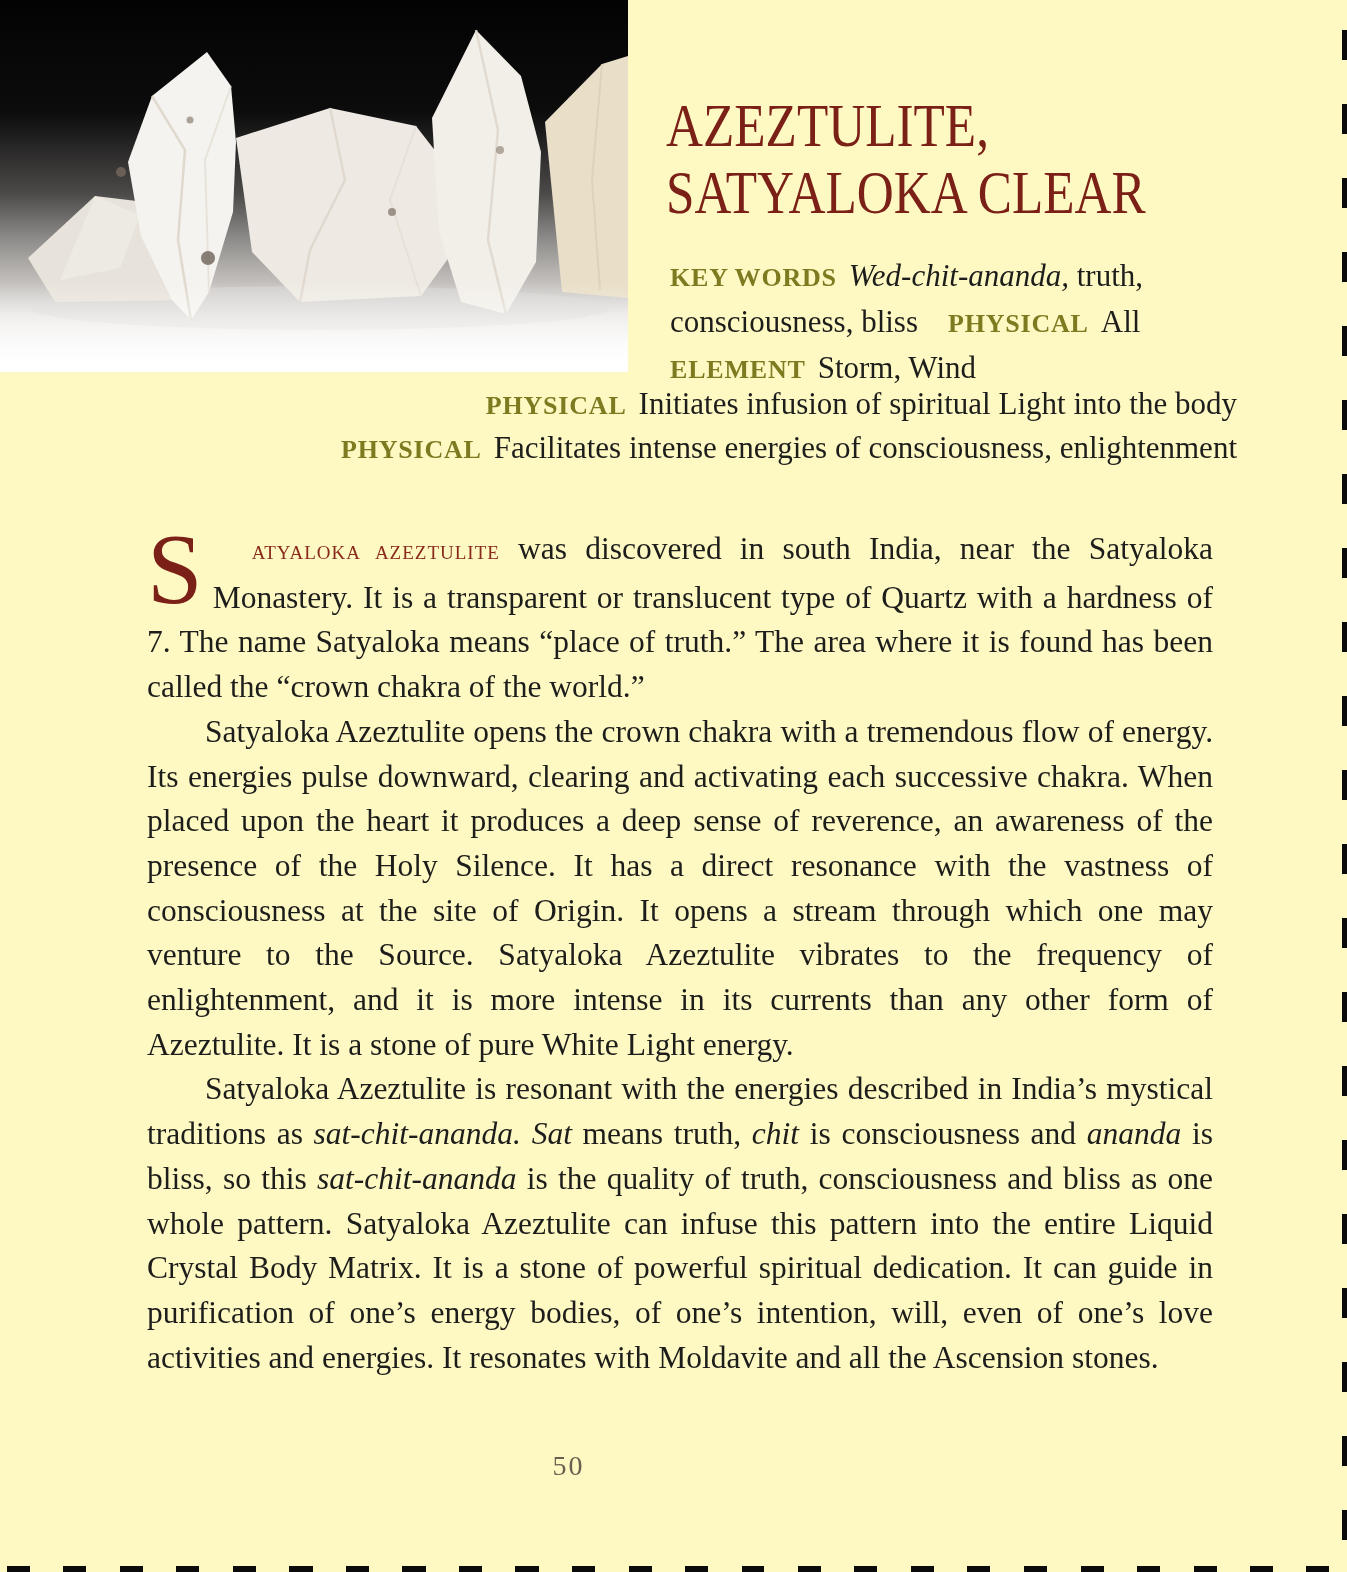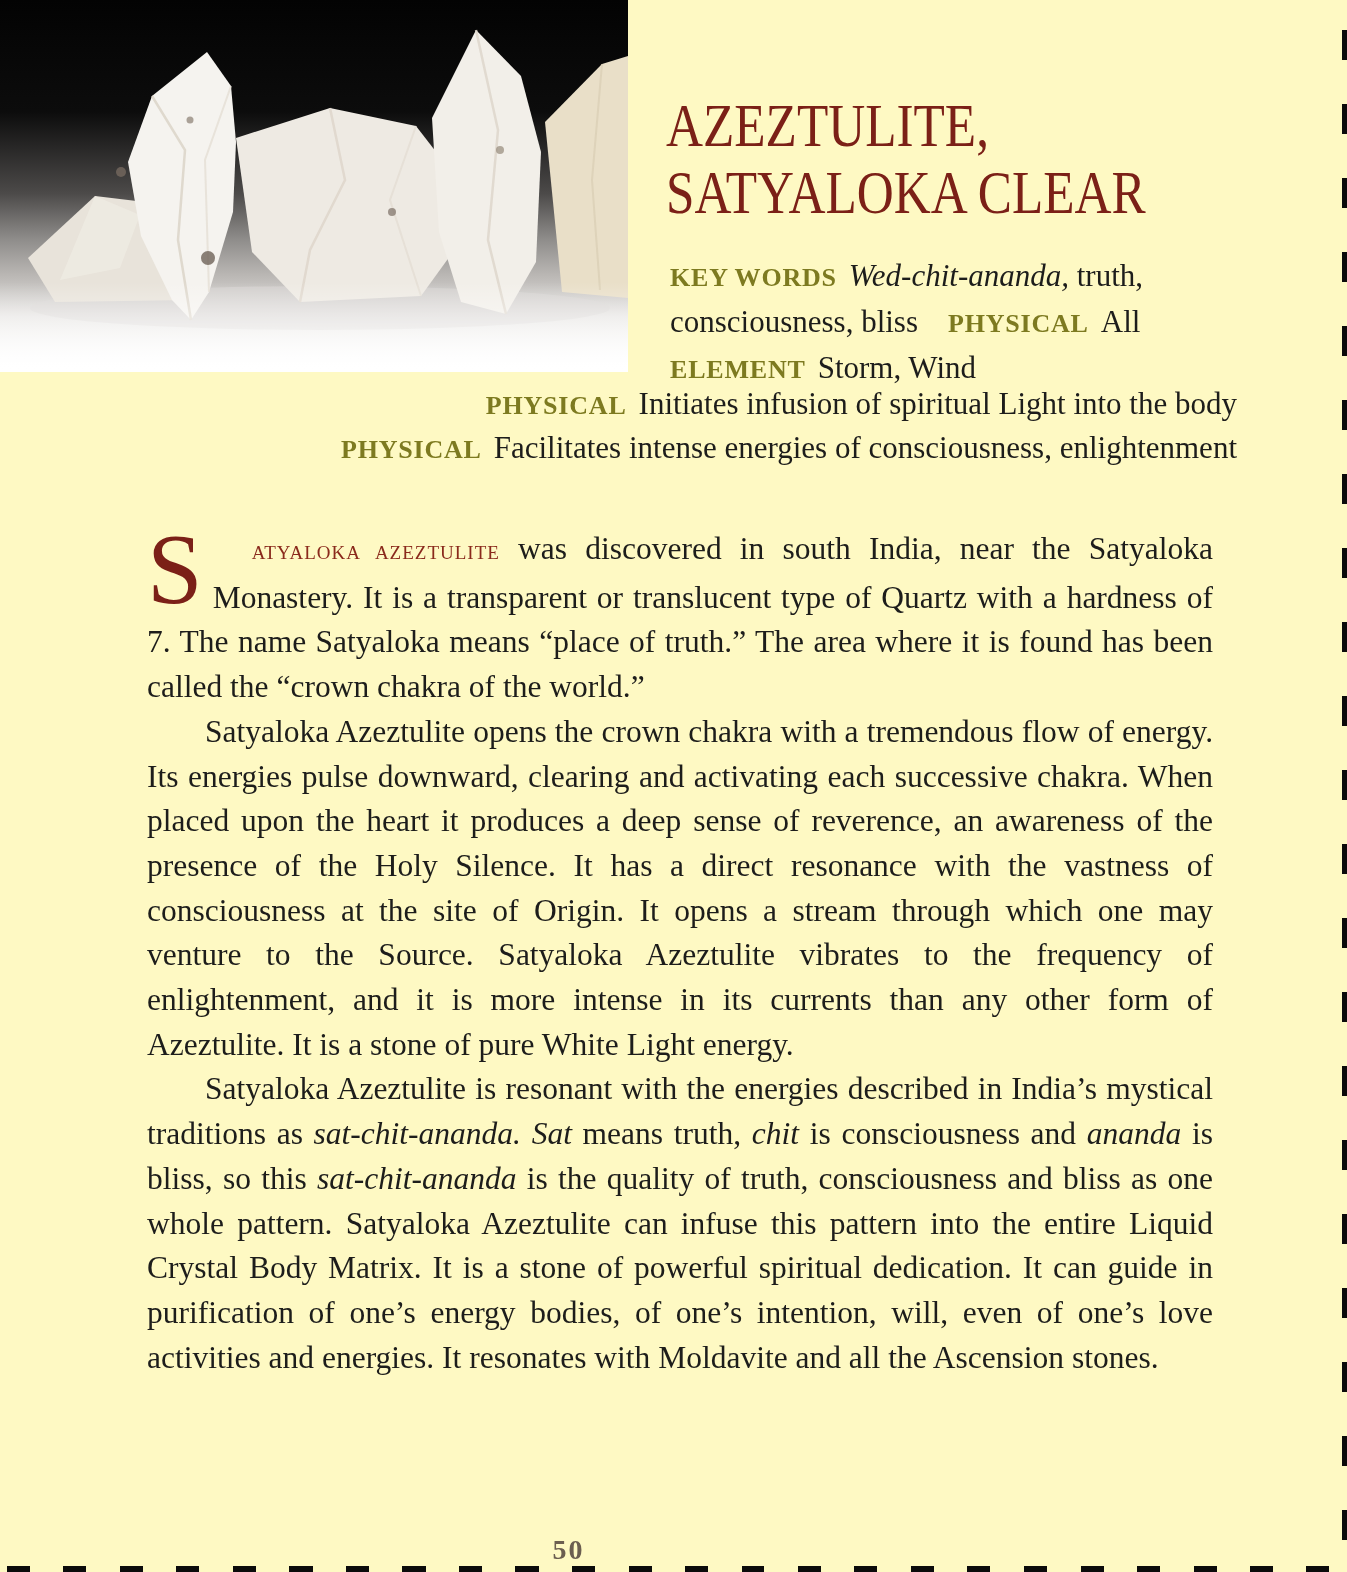--- a/index.html
+++ b/index.html
@@ -75,23 +75,23 @@
     float:left;
     font-size:100px;line-height:76px;
     padding:4px 10px 0 0;
     color:var(--red);
   }
   .run-i{font-style:italic;}
   .run-sc{font-size:19px;letter-spacing:1px;color:var(--red-bright);margin-left:39px;}
 
   
   .page-number{
-    position:absolute;left:0;top:1534px;width:1137px;
+    position:absolute;left:0;top:1450px;width:1137px;
     text-align:center;
-    font-size:28px;font-weight:bold;letter-spacing:2px;
+    font-size:28px;font-weight:normal;letter-spacing:2px;
     color:var(--pagenum);
   }
 </style>
 </head>
 <body>
 
 <div class="page">
 
   <div class="edge-marks-right"></div>
   <div class="edge-marks-bottom"></div>

